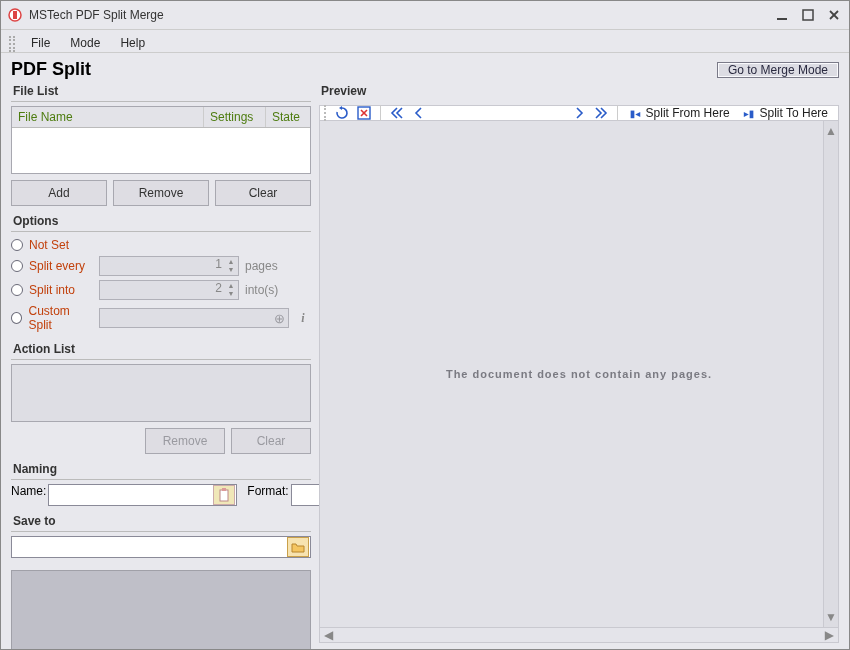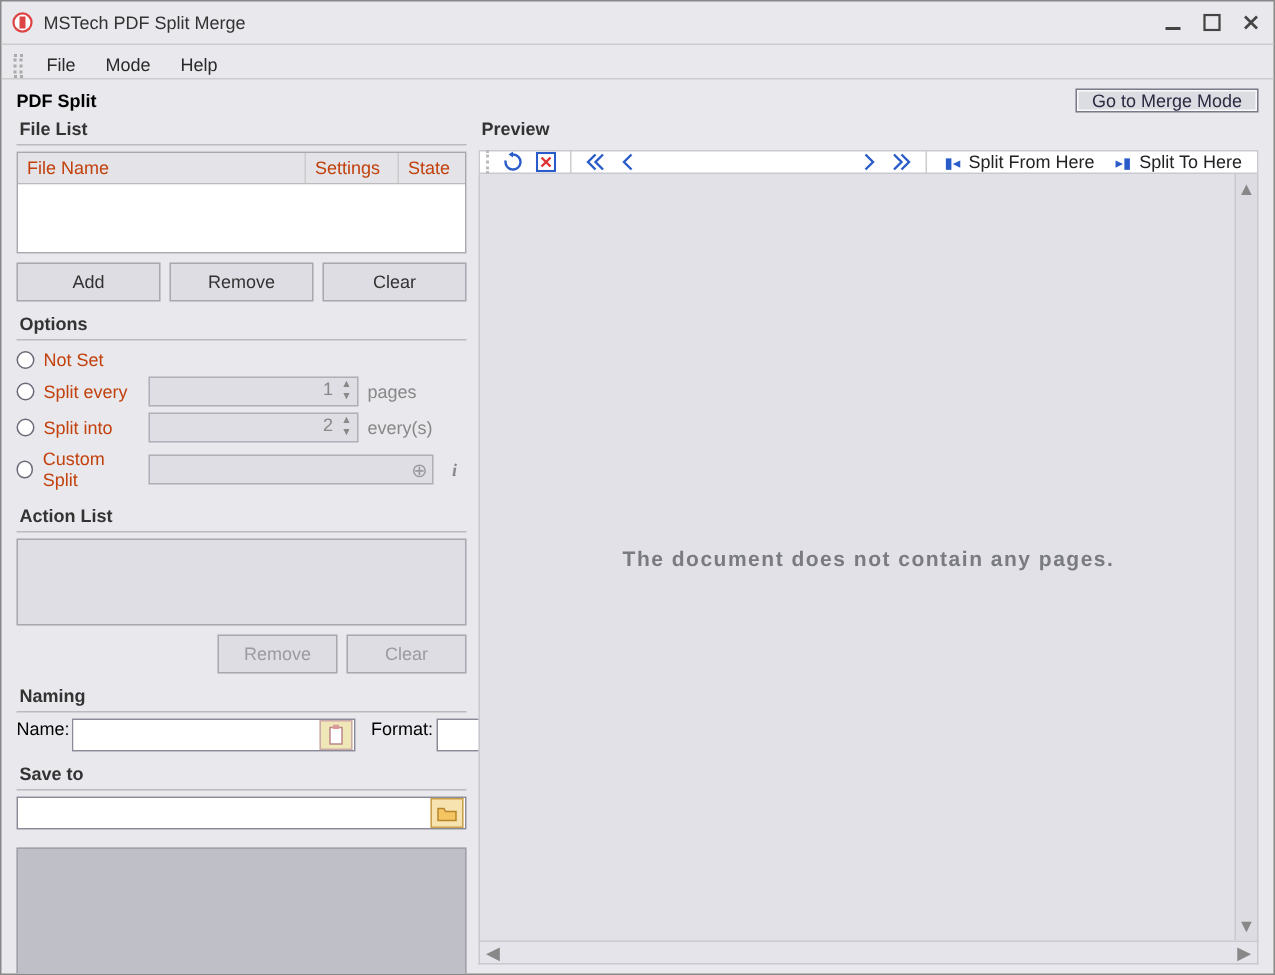--- a/index.html
+++ b/index.html
@@ -10,31 +10,31 @@
   .titlebar-icon { width: 16px; height: 16px; margin-right: 6px; display: inline-flex; align-items: center; justify-content: center; }
   .titlebar-title { flex: 1; font-size: 12px; color: #333; }
   .titlebar-controls { display: flex; gap: 8px; font-family: Arial; }
   .wicon { width: 18px; height: 18px; display: inline-flex; align-items: center; justify-content: center; color: #444; cursor: pointer; }
   
   .menubar { height: 24px; display: flex; align-items: flex-end; padding: 0 8px; border-top: 1px solid #ccc; border-bottom: 1px solid #ccc; }
   .menubar-grip { width: 6px; height: 16px; margin-right: 6px; border-left: 2px dotted #aaa; border-right: 2px dotted #aaa; }
   .menu-item { padding: 2px 10px; color: #2a2a2a; cursor: pointer; }
   
   .header-row { display: flex; justify-content: space-between; align-items: center; padding: 6px 10px 2px 10px; }
-  .page-title { font-weight: bold; font-size: 12px; }
+  .page-title { font-weight: bold; font-size: 18px; }
   .merge-btn { border: 1px solid #7a7a88; background: #dcdce3; padding: 0 10px; color: #2a2a40; cursor: pointer; box-shadow: inset 0 0 0 1px #fafafd; }
   
   .main { flex: 1; display: flex; gap: 8px; padding: 0 10px 6px 10px; overflow: hidden; }
   .left { width: 300px; display: flex; flex-direction: column; gap: 6px; }
   .right { flex: 1; display: flex; flex-direction: column; }
   .section-hd { font-weight: bold; color: #333; border-bottom: 1px solid #bbb; padding: 2px 0 3px 2px; margin-bottom: 4px; }
   
   .file-table { border: 1px solid #a8a8b0; background: #fff; height: 68px; }
   .file-thead { display: flex; background: #e3e3e8; border-bottom: 1px solid #bbb; }
-  .file-th { padding: 3px 6px; color: #c2410c; border-right: 1px solid #ccc; }
+  .file-th { padding: 3px 6px; color: #4d7c0f; border-right: 1px solid #ccc; }
   .file-th.c1 { flex: 1; }
   .file-th.c2 { width: 62px; }
   .file-th.c3 { width: 44px; border-right: none; }
   .file-tbody { height: 45px; background: #fff; }
   .btn-row { display: flex; gap: 6px; margin-top: 6px; }
   .btn-row.right-align { justify-content: flex-end; }
   .btn { flex: 1; border: 1px solid #a8a8b0; background: #deddE3; padding: 5px 0; text-align: center; color: #333; cursor: pointer; }
   .btn[disabled] { color: #9a9aa0; cursor: default; }
   .btn.sm { flex: 0 0 80px; }
   
@@ -65,21 +65,21 @@
   .bottom-btn { flex: 0 0 82px; border: 1px solid #a8a8b0; background: #deddE3; display: flex; align-items: center; justify-content: center; cursor: pointer; }
   
   .preview-toolbar { height: 16px; border: 1px solid #c9c9d0; background: #fff; display: flex; align-items: center; padding: 0 4px; gap: 2px; }
   .ptb-grip { width:4px; height:16px; border-left:2px dotted #bbb; margin-right:2px; }
   .ptb-btn { width: 20px; height: 20px; display: inline-flex; align-items: center; justify-content: center; cursor: pointer; color: #2a5cc9; }
   .ptb-sep { width: 1px; height: 16px; background: #ccc; margin: 0 4px; }
   .ptb-nav { flex: 1; display: flex; justify-content: center; gap: 2px; }
   .ptb-label { padding: 0 6px; color: #222; }
   .ptb-mark { color:#2a5cc9; font-size:10px; margin-right:2px; }
   .preview-body { flex: 1; border: 1px solid #c9c9d0; border-top: none; background: #e1e1e7; position: relative; display: flex; align-items: center; justify-content: center; }
-  .preview-msg { color: #7a7a82; font-weight: bold; letter-spacing: 1px; font-size: 14px; }
+  .preview-msg { color: #7a7a82; font-weight: bold; letter-spacing: 1px; font-size: 11px; }
   .preview-vscroll { width: 15px; background: #dcdce2; border-left: 1px solid #c9c9d0; position: absolute; right:0; top:0; bottom:0; display:flex; flex-direction:column; align-items:center; justify-content:space-between; color:#888; font-size:9px; padding:3px 0; }
   .preview-hscroll { height: 15px; border: 1px solid #c9c9d0; border-top: none; background: #e4e4ea; display: flex; align-items: center; justify-content: space-between; color:#888; font-size:9px; padding:0 4px; }
 </style>
 </head>
 <body>
 
 <div class="window">
 
   <div class="titlebar">
     <span class="titlebar-icon">
@@ -170,21 +170,21 @@
             <span class="radio"></span>
             <span class="opt-label">Split into</span>
           </span>
           <span class="num-input">
             <span>2</span>
             <span class="spinner">
                 <span>▲</span>
                 <span>▼</span>
               </span>
           </span>
-          <span class="opt-suffix">every(s)</span>
+          <span class="opt-suffix">into(s)</span>
         </div>
 
         <div class="opt-row">
           <span class="opt-left">
             <span class="radio"></span>
             <span class="opt-label">Custom Split</span>
           </span>
           <span class="custom-input">
             <span class="custom-plus">⊕</span>
           </span>

